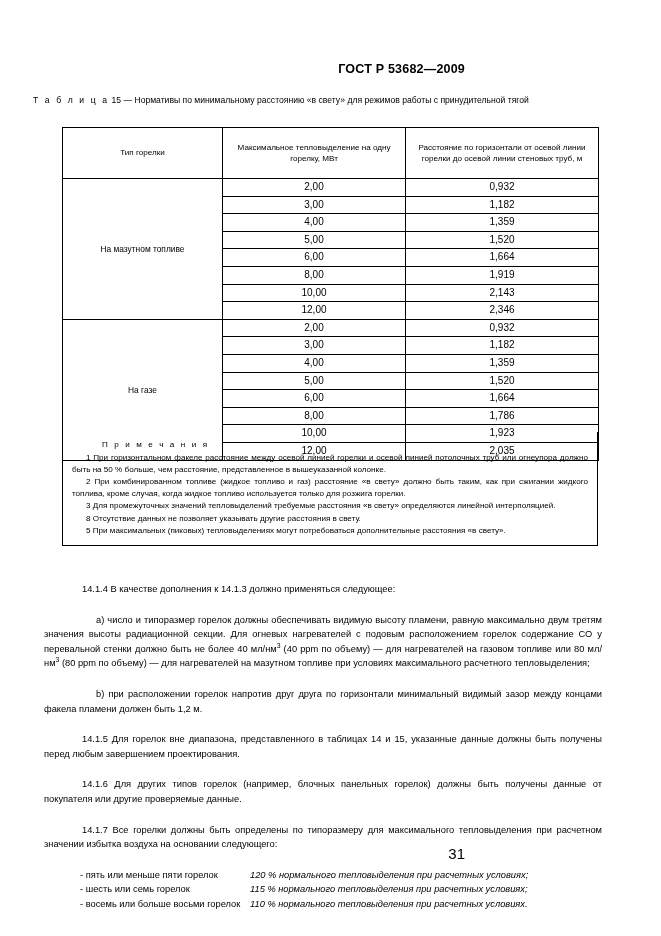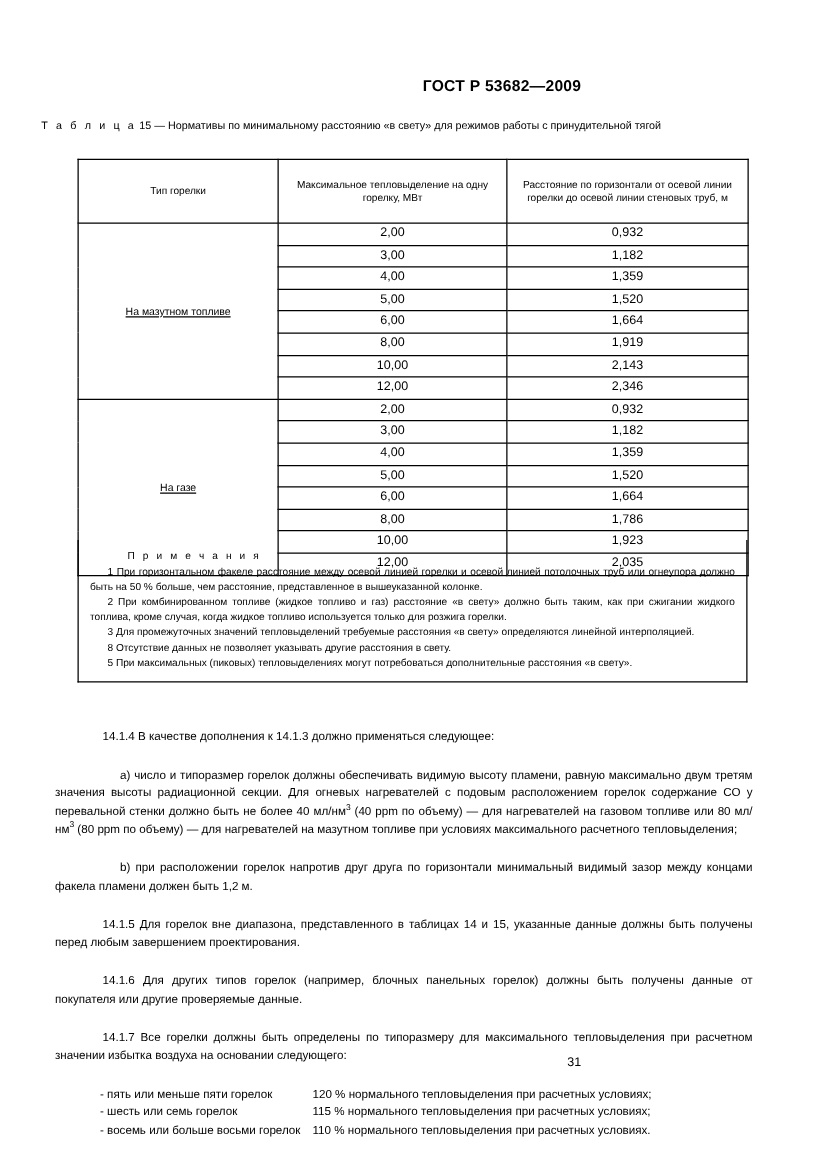--- a/index.html
+++ b/index.html
@@ -74,21 +74,20 @@
   .col-dist   { width: 193px; }
   .norm-table td.val {
     height: 16.6px;
     padding: 0;
     line-height: 16.6px;
     font-size: 10px;
   }
   .norm-table td.group-label {
     font-size: 8.4px;
     border-right-width: 1.4px;
-    text-decoration: underline;
   }
   .norm-table tr.group-end td {
     border-bottom-width: 1.8px;
   }
   
   .notes-box {
     position: absolute;
     left: 62px;
     top: 432px;
     width: 536px;
@@ -141,27 +140,28 @@
     flex: 0 0 222px;
     padding-left: 52px;
     box-sizing: border-box;
     font-size: 9.3px;
     line-height: 14.6px;
   }
   .burner-def {
     flex: 1 1 auto;
     font-size: 9.3px;
     line-height: 14.6px;
+    font-style: italic;
   }
   
   .page-number {
     position: absolute;
     right: 62px;
     top: 845px;
-    font-size: 10px;
+    font-size: 15px;
   }
 </style>
 </head>
 <body>
 
 <div class="page">
 
   <div class="doc-header">ГОСТ Р 53682—2009</div>
 
   <div class="table-caption">

